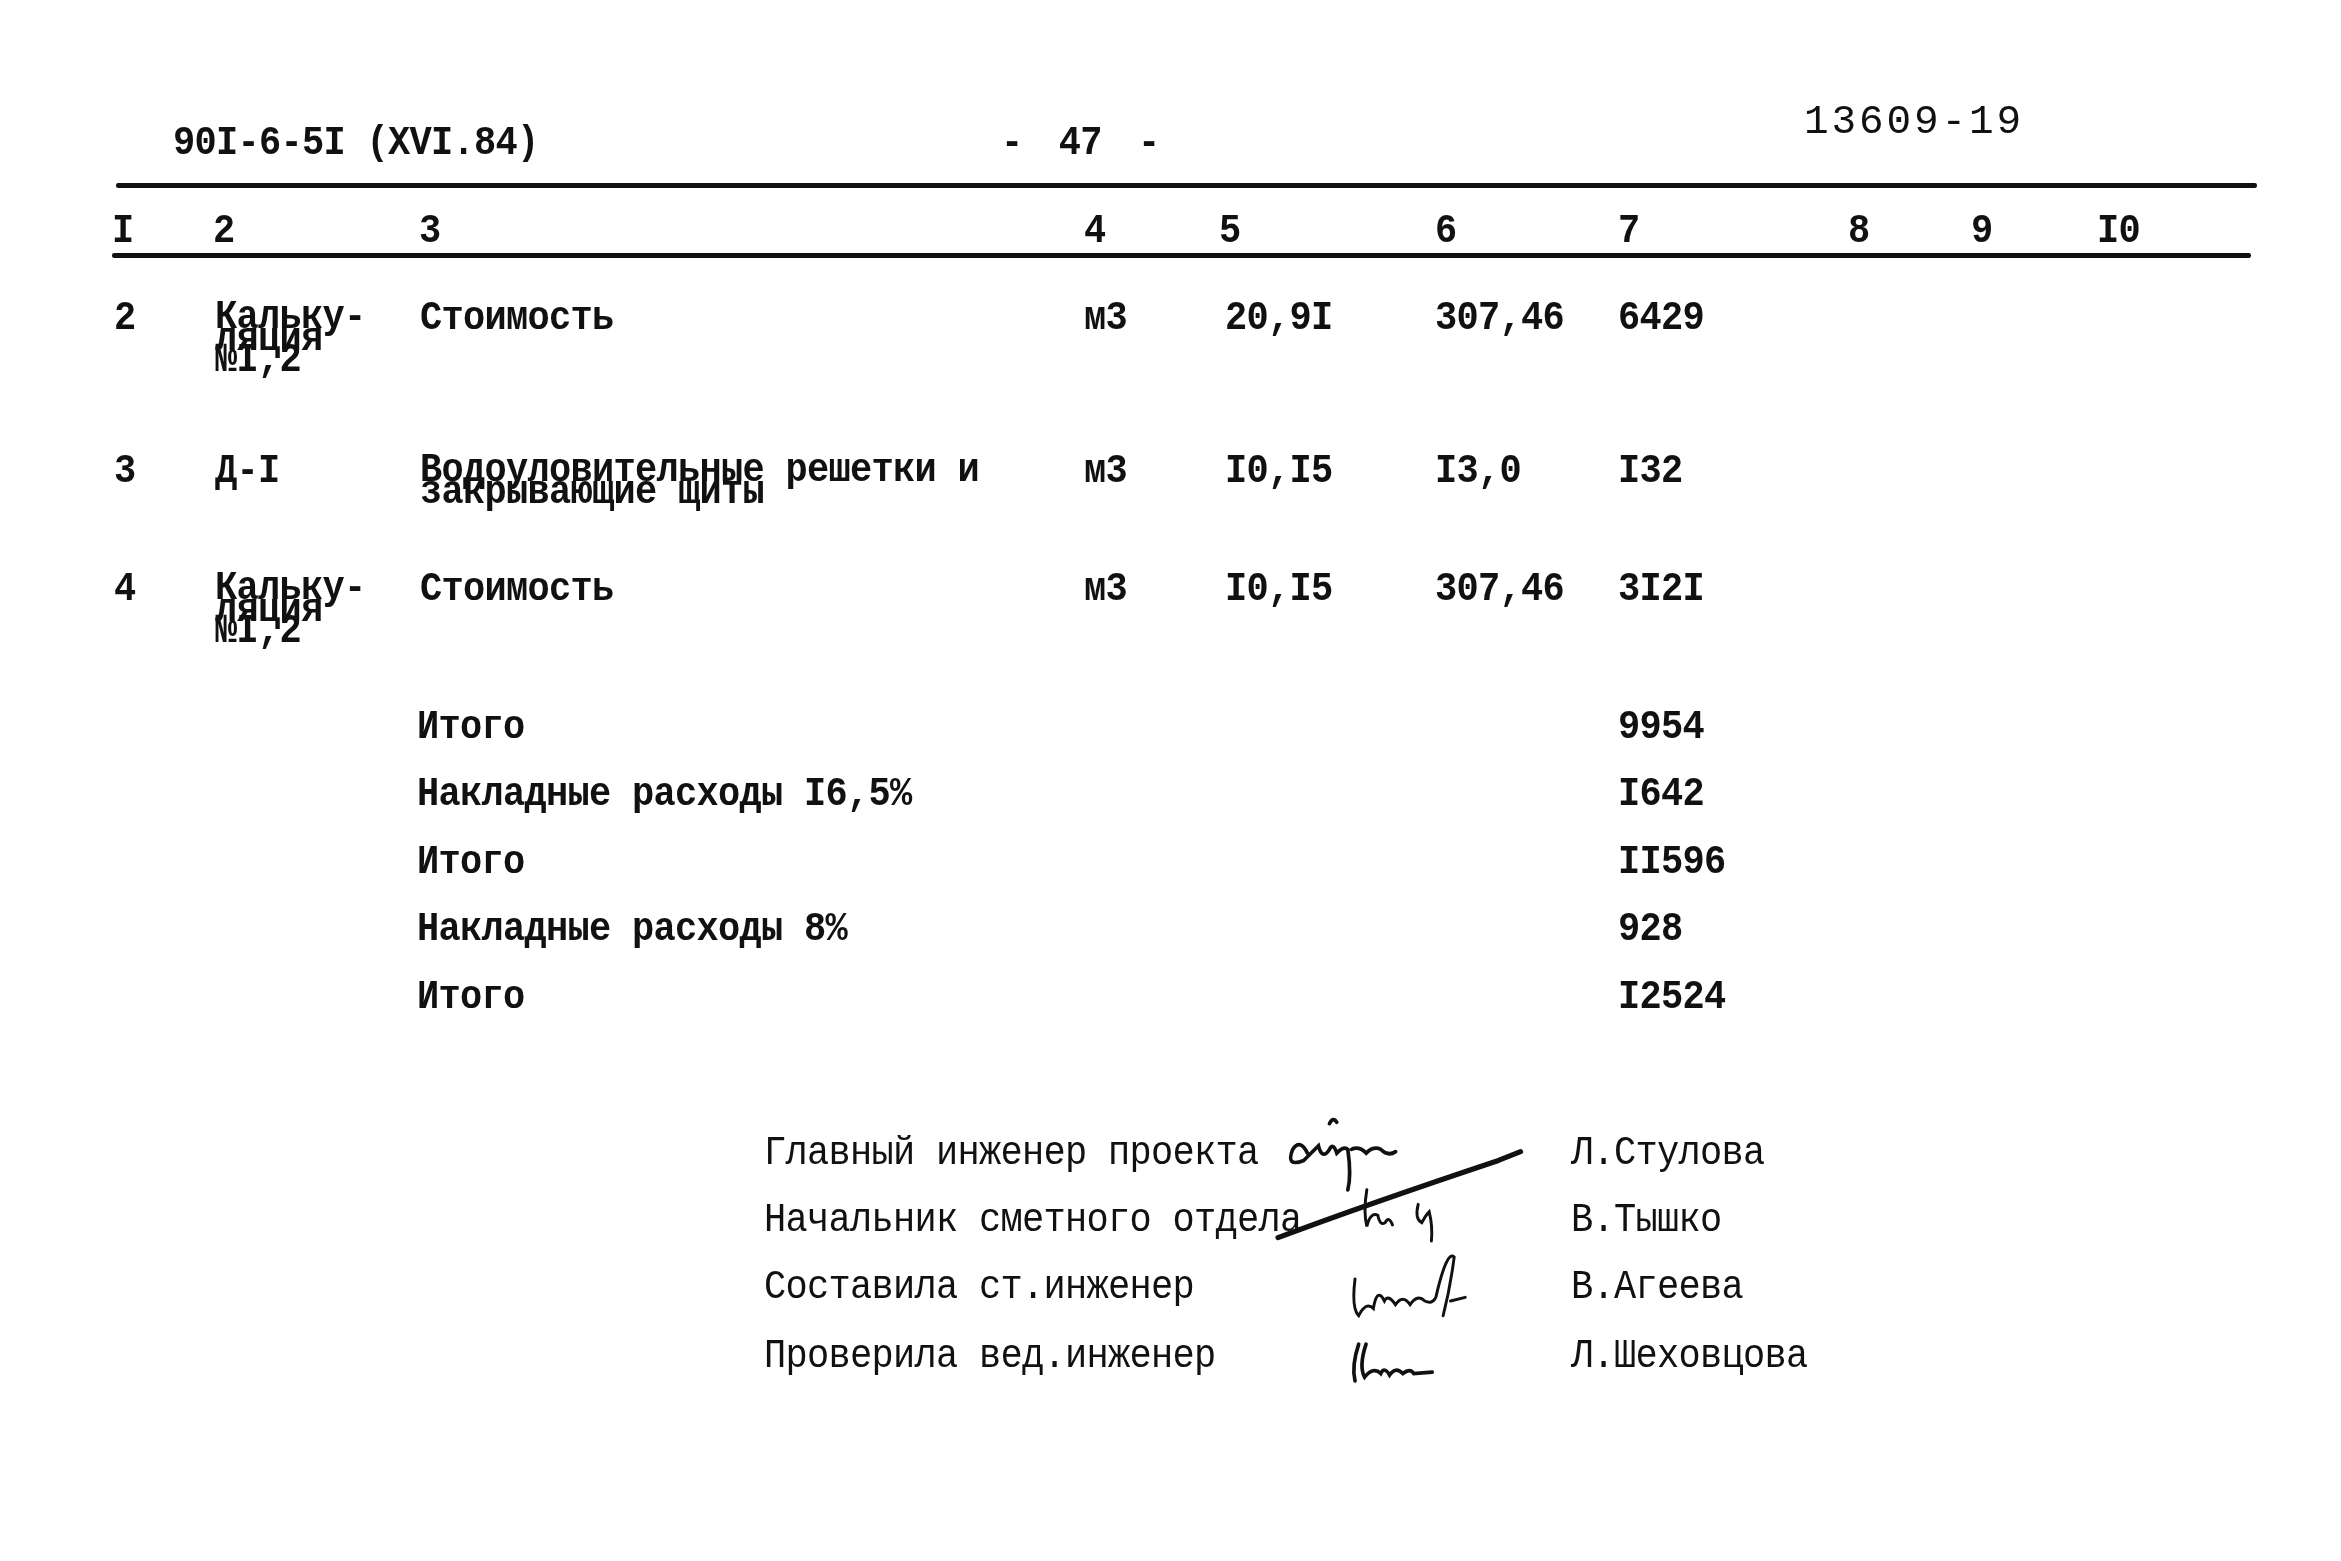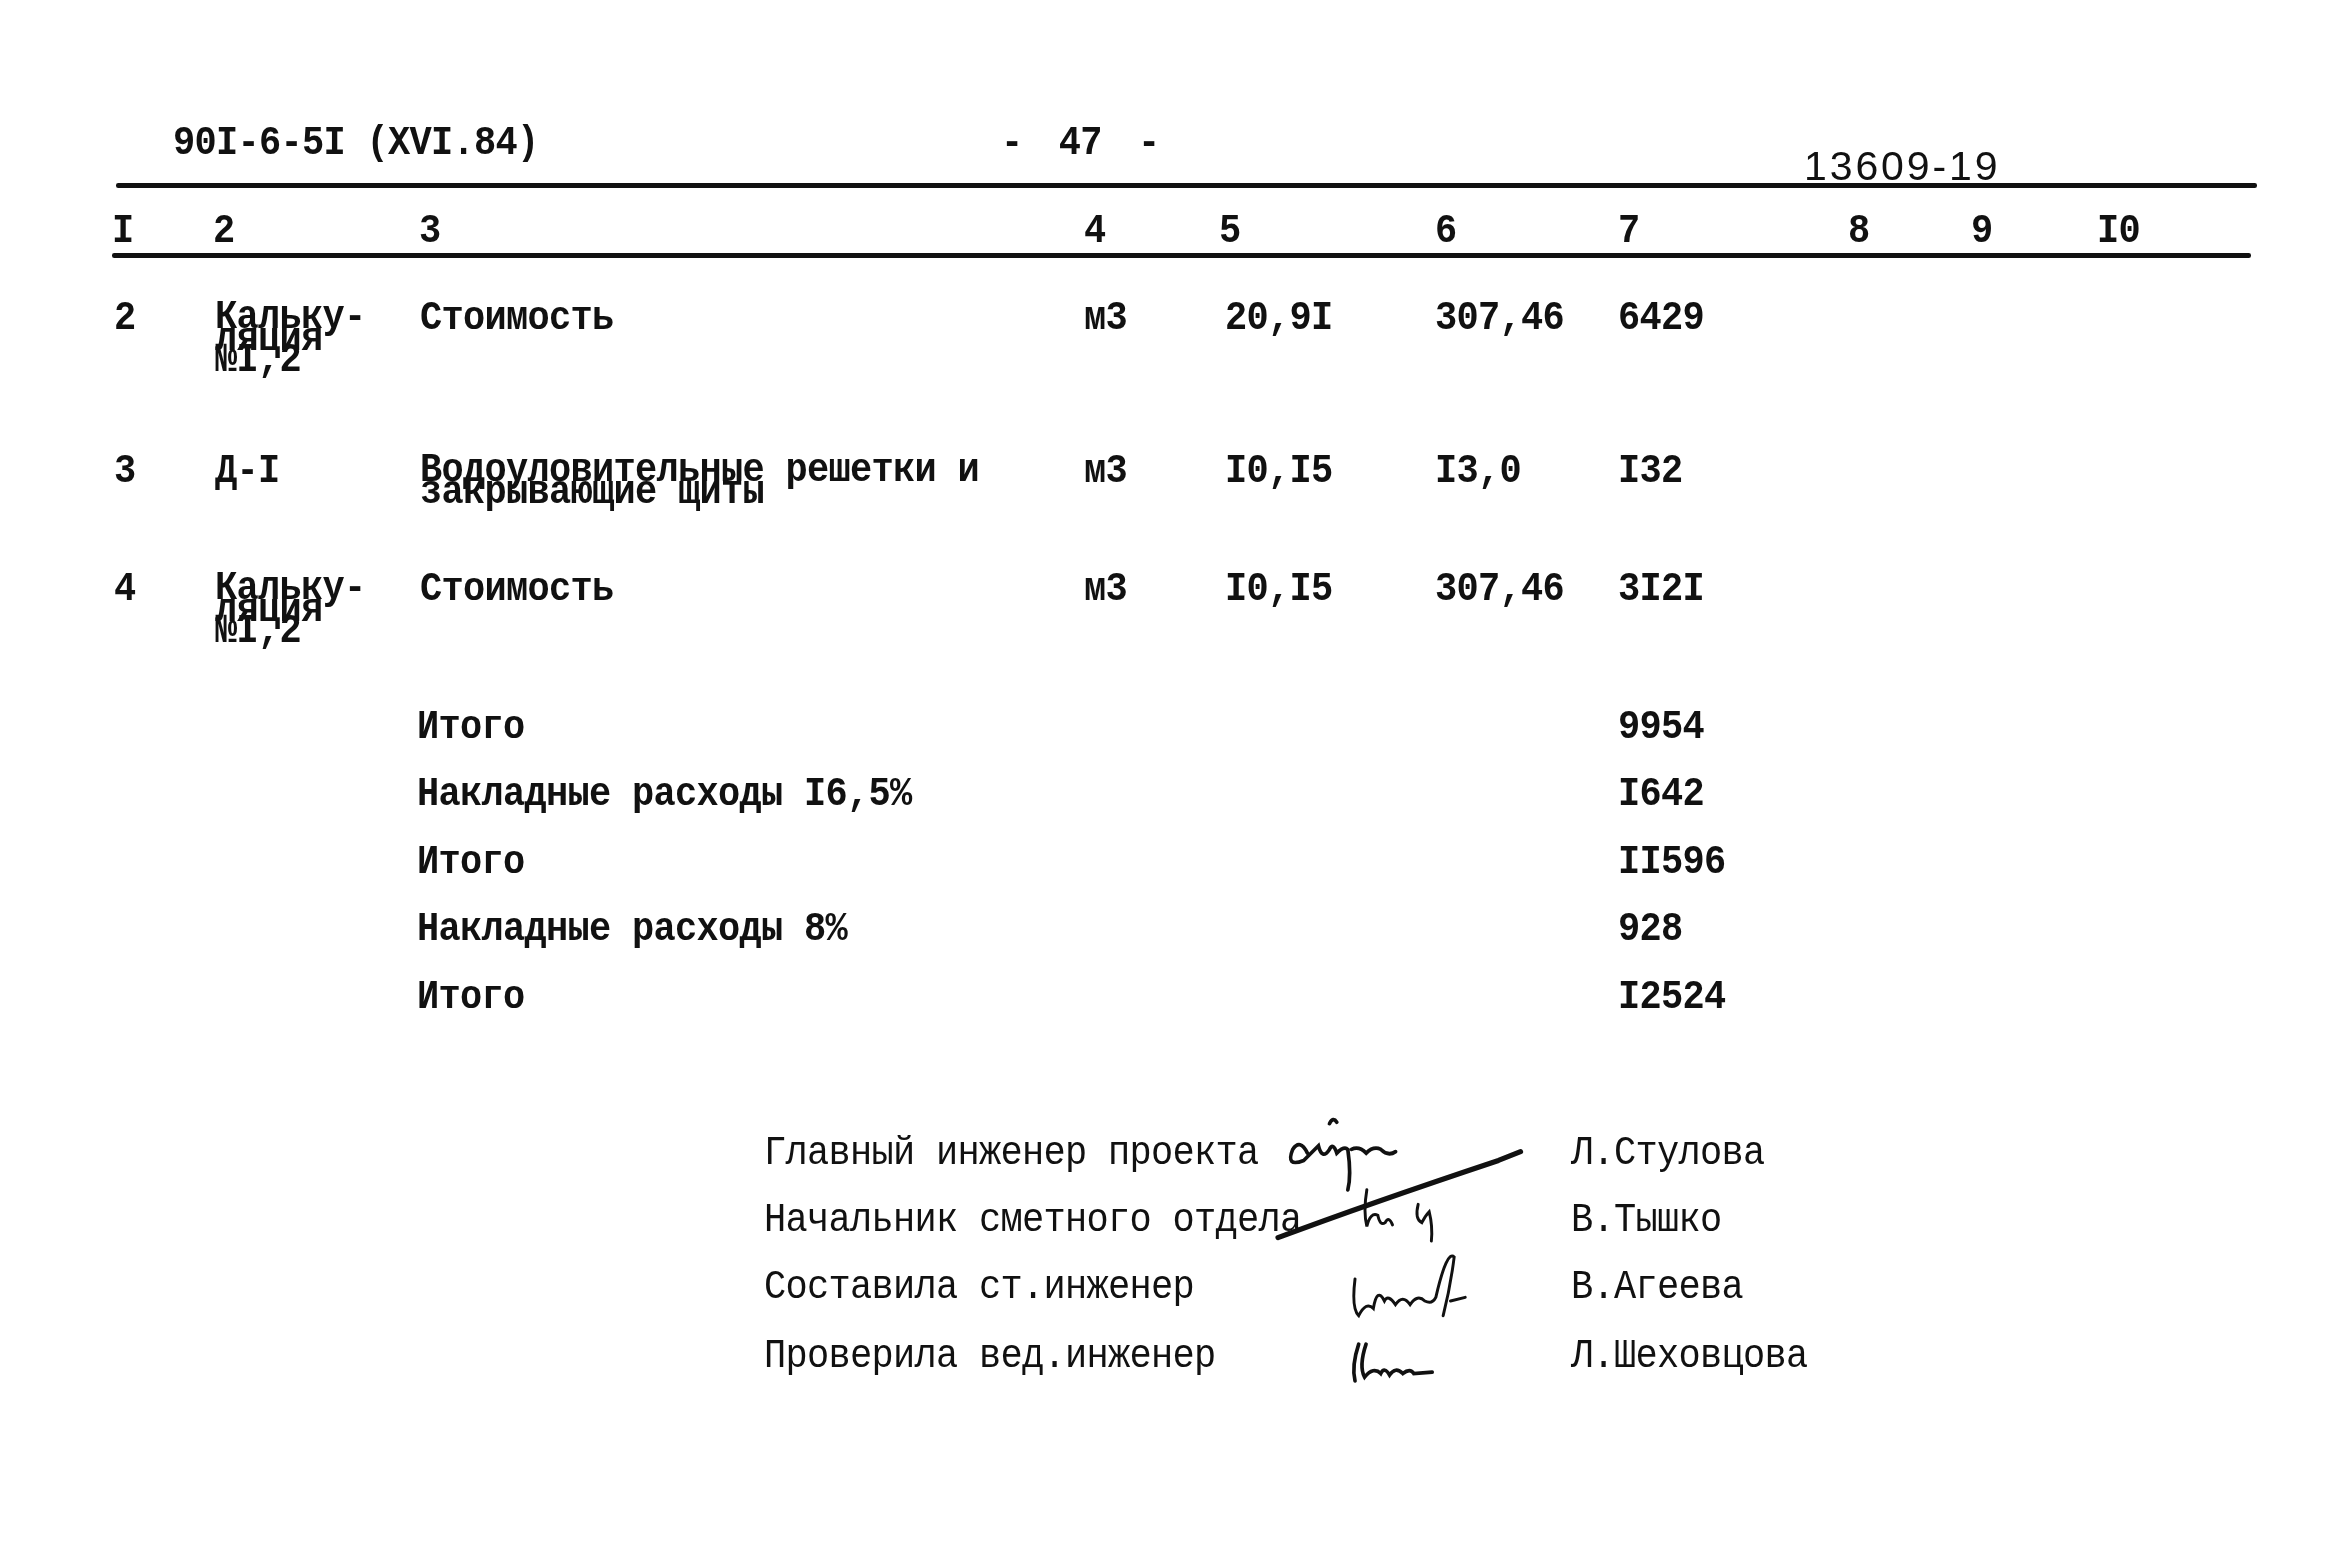--- a/index.html
+++ b/index.html
@@ -4,21 +4,21 @@
 <style>
   html, body { margin: 0; padding: 0; background: #ffffff; }
   body {
     width: 2342px; height: 1562px; position: relative; overflow: hidden;
     font-family: "Liberation Mono", "DejaVu Sans Mono", monospace;
     color: #111111;
   }
   .abs { position: absolute; white-space: nowrap; }
   .t { font-size: 37px; line-height: 37px; font-weight: bold; letter-spacing: -0.7px; transform: scaleY(1.12); transform-origin: top left; }
   .hdr-code { font-size: 37px; font-weight: bold; }
-  .hw { font-family: Liberation Sans, sans-serif; font-style: italic; font-size: 38px; font-weight: normal; letter-spacing: 1.5px; margin-top: 44px; }
+  .hw { font-family: Liberation Mono, monospace; font-style: italic; font-size: 38px; font-weight: normal; letter-spacing: 1.5px; }
   .rule { position: absolute; background: #111; height: 5.1px; border-radius: 2.2px; }
   .ml { line-height: 35px; }
   .sig { position: absolute; }
   .sig svg { overflow: visible; }
 </style>
 </head>
 <body>
 
 <div class="abs t hdr-code" style="left:173px; top:123px;">90I-6-5I (XVI.84)</div>
 <div class="abs t" style="left:1001px; top:123px; word-spacing:14.7px;">- 47 -</div>

